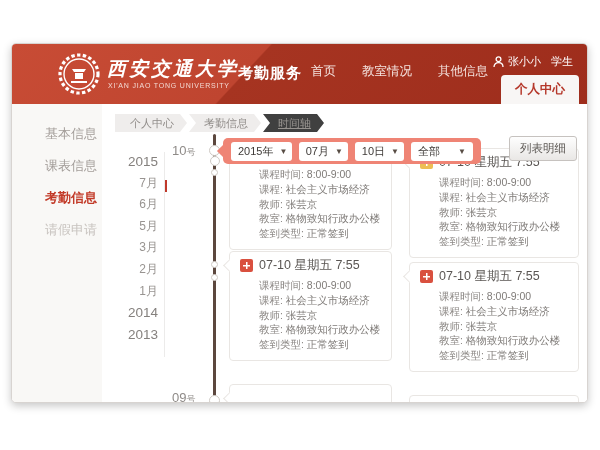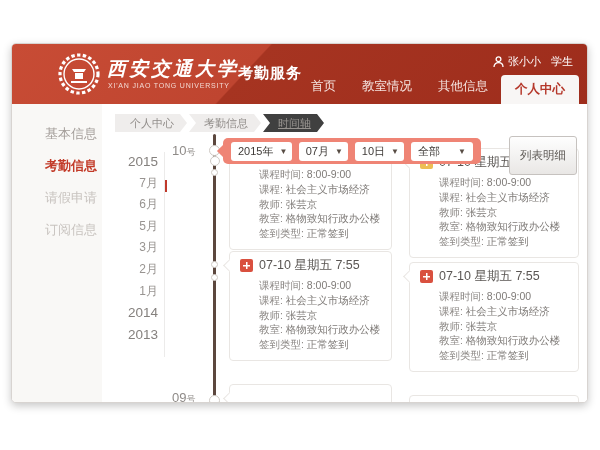--- a/index.html
+++ b/index.html
@@ -15,21 +15,21 @@
   .logo { position:absolute; left:46px; top:9px; width:42px; height:42px; }
   .brand-cn { position:absolute; left:95px; top:12px; color:#fff; font-size:19px; font-weight:bold;
     font-style:italic; letter-spacing:3px; font-family:"DejaVu Serif", serif; white-space:nowrap; }
   .brand-en { position:absolute; left:96px; top:38px; color:#f3d9d3; font-size:7px; letter-spacing:.8px; white-space:nowrap; }
   .product { position:absolute; left:226px; top:20px; color:#fff; font-size:15px; font-weight:600; letter-spacing:1px; white-space:nowrap;text-align:right; }
 
   .user { position:absolute; right:14px; top:10px; color:#fff; font-size:11px; display:flex; align-items:center; gap:4px; }
   .user .uname { margin-right:6px; }
 
   .nav { position:absolute; right:8px; bottom:0; display:flex; align-items:flex-end; }
-  .nav-item { color:#f5e4e0; font-size:12.5px; padding:6px 13px 9px; cursor:pointer; white-space:nowrap; }
+  .nav-item { color:#f5e4e0; font-size:12.5px; padding:6px 13px 24px; cursor:pointer; white-space:nowrap; }
   .nav-item.active { background:#f8f6f5; color:#b5372a; font-weight:bold; border-radius:4px 4px 0 0; padding:6px 14px; }
 
   
   .sidebar { position:absolute; left:0; top:60px; bottom:0; width:90px; background:#f9f8f6; }
   .side-item { font-size:13px; color:#a39d99; padding:7px 0 7px 33px; cursor:pointer; white-space:nowrap; }
   .side-item.active { color:#c23a28; font-weight:bold; }
   .side-item.dim { color:#c8c3bf; }
   .sidebar .spacer { height:14px; }
 
   
@@ -56,21 +56,21 @@
 
   
   .filterbar { position:absolute; left:121px; top:34px; width:258px; height:26px; background:#ef8475;
     border-radius:5px; display:flex; align-items:center; gap:7px; padding:0 8px; z-index:5; }
   .filterbar .tail { position:absolute; left:-4px; top:8px; width:10px; height:10px; background:#ef8475; transform:rotate(45deg); }
   .dd { background:#fff; border-radius:3px; height:19px; display:inline-flex; align-items:center;
     justify-content:space-between; padding:0 7px; font-size:11px; color:#3f3b38; cursor:pointer; white-space:nowrap; }
   .dd .caret { font-size:8px; color:#574c44; margin-left:6px; }
   .dd.w1{min-width:60px;} .dd.w2{min-width:46px;} .dd.w3{min-width:46px;} .dd.w4{min-width:62px;}
 
-  .list-btn { position:absolute; left:407px; top:32px; padding:11px 10px; font-size:11.5px; color:#5b5753;
+  .list-btn { position:absolute; left:407px; top:32px; padding:4px 10px; font-size:11.5px; color:#5b5753;
     background:linear-gradient(#fefefe,#e9e7e5); border:1px solid #c6c2bf; border-radius:3px; cursor:pointer; z-index:5; white-space:nowrap; }
 
   
   .card { position:absolute; background:#fff; border:1px solid #e9e6e3; border-radius:4px; padding:5px 10px 8px; z-index:1; }
   .card .tail { position:absolute; left:-5px; top:9px; width:9px; height:9px; background:#fff;
     border-left:1px solid #e9e6e3; border-bottom:1px solid #e9e6e3; transform:rotate(45deg); }
   .card-head { display:flex; align-items:center; gap:6px; margin-bottom:4px; }
   .stamp { width:13px; height:13px; border-radius:2px; flex:0 0 13px;
     background-image:linear-gradient(#fff,#fff),linear-gradient(#fff,#fff);
     background-size:7px 1.5px,1.5px 7px; background-position:center; background-repeat:no-repeat; }
@@ -111,23 +111,23 @@
       <div class="nav-item">首页</div>
       <div class="nav-item">教室情况</div>
       <div class="nav-item">其他信息</div>
       <div class="nav-item active">个人中心</div>
     </div>
   </div>
 
   <div class="sidebar">
     <div class="spacer"></div>
     <div class="side-item">基本信息</div>
+    <div class="side-item">课表信息</div>
     <div class="side-item active">考勤信息</div>
     <div class="side-item dim">请假申请</div>
-    <div class="side-item dim">订阅信息</div>
   </div>
 
   <div class="main">
 
     <div class="crumbs">
       <div class="crumb first">个人中心</div>
       <div class="crumb">考勤信息</div>
       <div class="crumb last">时间轴</div>
     </div>
 

